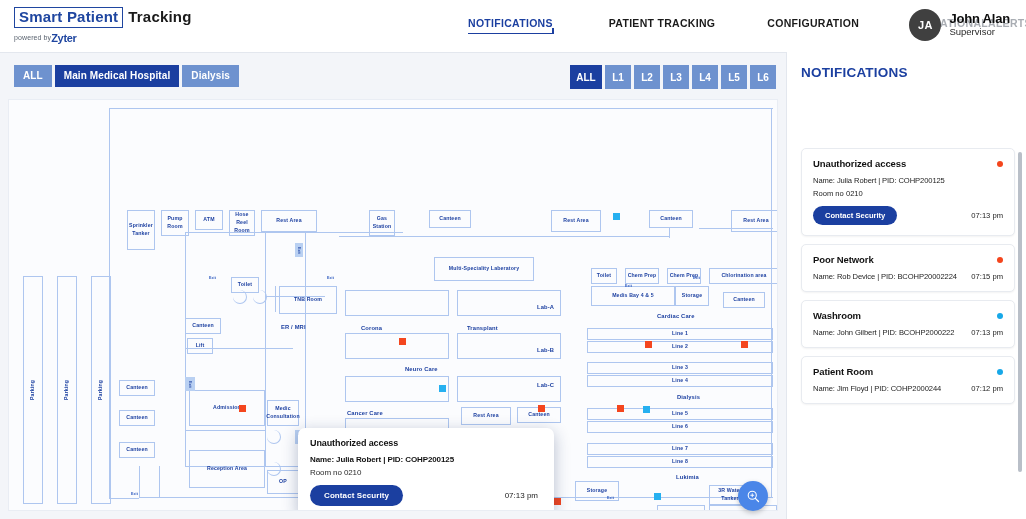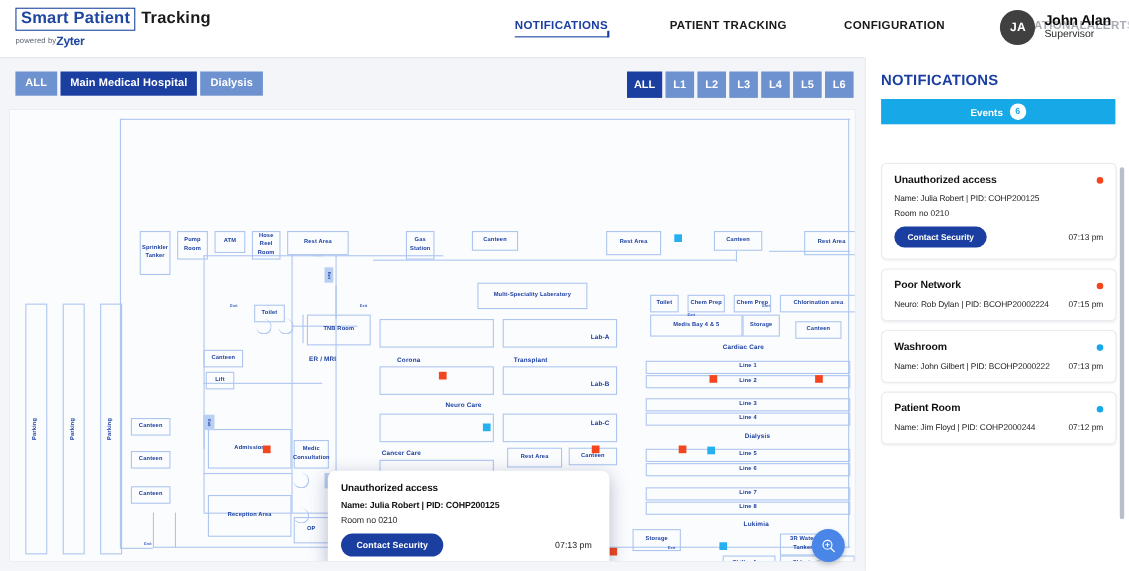--- a/index.html
+++ b/index.html
@@ -487,24 +487,20 @@
         <line x1="7" y1="10" x2="13" y2="10" stroke="#ffffff" stroke-width="1.5"></line>
         <line x1="15" y1="15" x2="20" y2="20" stroke="#ffffff" stroke-width="1.9" stroke-linecap="round"></line>
       </svg>
     </div>
   </div>
 
   <div class="panel">
     <div class="panel-title">NOTIFICATIONS</div>
 
     <div class="tabs">
-      <div class="tab events">
-        <span>Events</span>
-        <span class="badge">6</span>
-      </div>
     </div>
 
     <div class="list" id="notif-list">
         <div class="card">
           <div class="card-head">
             <div class="card-title">Unauthorized access</div>
             <span class="status-dot red"></span>
           </div>
           <div class="card-meta" style="margin-top: 7px;">Name: Julia Robert  | PID: COHP200125</div>
           <div class="card-room">Room no 0210</div>
@@ -512,21 +508,21 @@
             <button class="btn-security-sm">Contact Security</button>
             <span class="card-time">07:13 pm</span>
           </div>
         </div>
         <div class="card">
           <div class="card-head">
             <div class="card-title">Poor Network</div>
             <span class="status-dot red"></span>
           </div>
           <div class="card-row">
-            <span class="card-meta">Neuro: Rob Dylan | PID: BCOHP20002224</span>
+            <span class="card-meta">Name: Rob Device | PID: BCOHP20002224</span>
             <span class="card-time">07:15 pm</span>
           </div>
         </div>
         <div class="card">
           <div class="card-head">
             <div class="card-title">Washroom</div>
             <span class="status-dot blue"></span>
           </div>
           <div class="card-row">
             <span class="card-meta">Name: John Gilbert | PID: BCOHP2000222</span>

